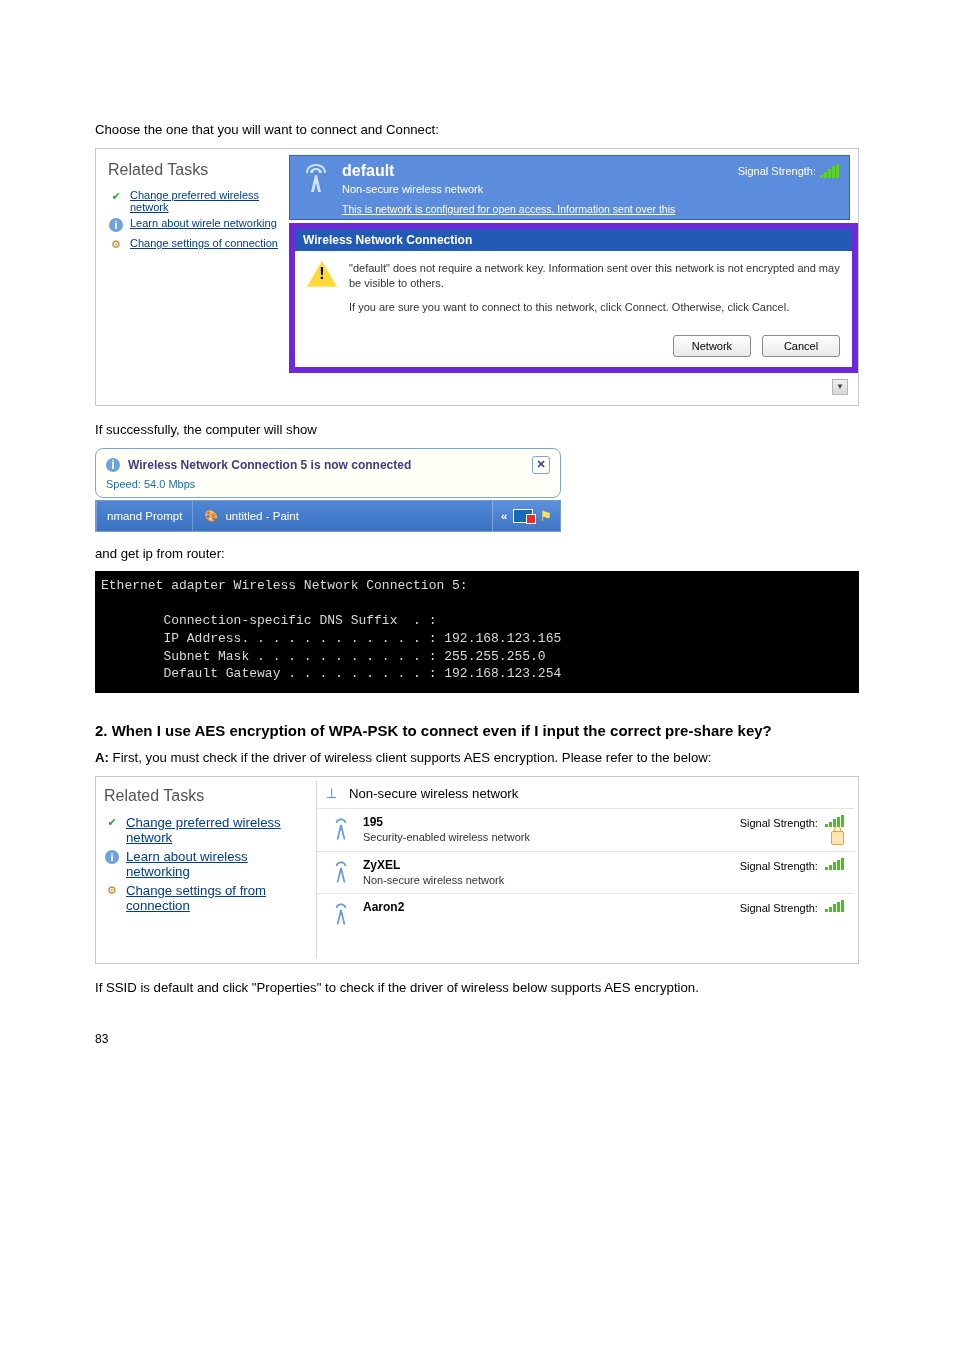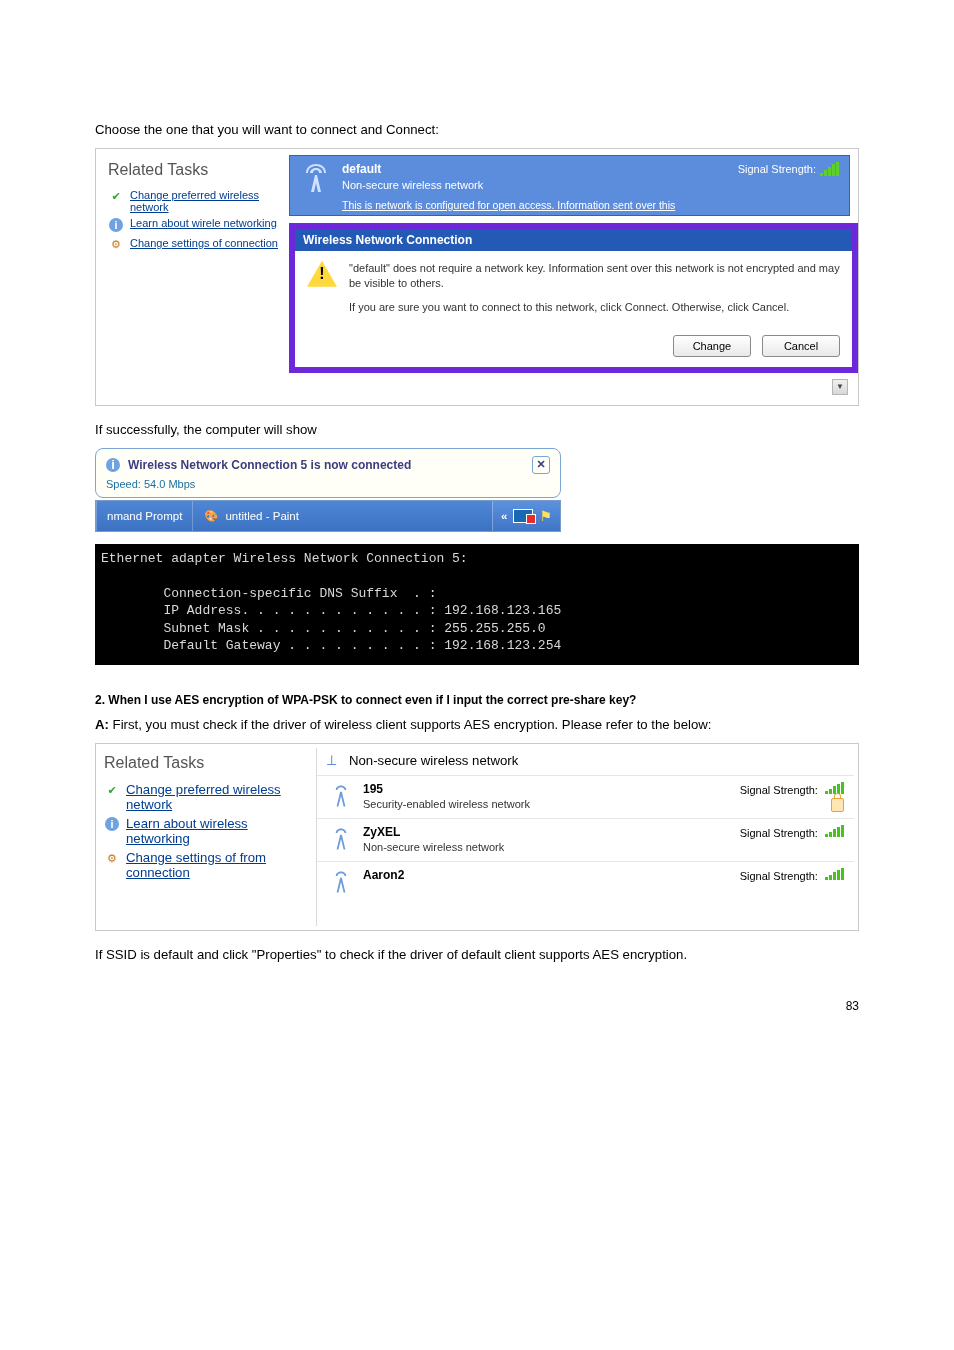--- a/index.html
+++ b/index.html
@@ -61,21 +61,21 @@
     display:flex;
     align-items:flex-start;
     box-sizing:border-box;
   }
   .net-card .ant {
     width: 32px; height: 32px; margin-right: 10px;
     position: relative;
   }
   .ant svg { width:100%; height:100%; }
   .net-card .net-body { flex:1; }
-  .net-ssid { font-weight: bold; font-size: 12px; }
+  .net-ssid { font-weight: bold; font-size: 16px; }
   .net-sub { font-size: 11px; margin-top:3px; }
   .sig-label { font-size:11px; margin-right:4px; }
   .sig-bars { display:inline-flex; align-items:flex-end; gap:1px; height:14px; }
   .sig-bars span { width:3px; background:#5ed02e; }
   .sig-bars span:nth-child(1){height:3px}
   .sig-bars span:nth-child(2){height:6px}
   .sig-bars span:nth-child(3){height:9px}
   .sig-bars span:nth-child(4){height:12px}
   .sig-bars span:nth-child(5){height:14px}
   .net-foot { margin-top:8px; font-size:10.5px; text-decoration:underline; }
@@ -160,21 +160,21 @@
     font-family: "Lucida Console","Courier New",monospace;
     font-size:13px; line-height:1.35;
     padding:6px 17px 10px 6px;
     white-space:pre;
     margin:6px 0 26px 0;
     overflow:hidden;
   }
 
   
   h3.sec2 {
-    font-size:12px;
+    font-size:15px;
     margin: 4px 0 6px 0;
     line-height:1.55;
   }
 
   
   .wzc4 { display:flex; margin:6px 0 14px 0; border:1px solid #c9c9c9; padding:4px 4px 4px 4px; height:178px; overflow:hidden;}
   .wzc4 .wzc-side { width:216px; flex:0 0 216px; }
   .net-list { flex:1; border-left:1px solid #d9d9d9; }
   .net-item { display:flex; padding:6px 10px; border-top:1px solid #e6e6e6; align-items:flex-start;}
   .net-item:first-child{border-top:none;}
@@ -189,21 +189,21 @@
   .green-bars span:nth-child(1){height:3px}
   .green-bars span:nth-child(2){height:5px}
   .green-bars span:nth-child(3){height:8px}
   .green-bars span:nth-child(4){height:10px}
   .green-bars span:nth-child(5){height:12px}
   .lock-ic { width:11px; height:12px; border:1.5px solid #e7a23a; border-radius:2px; position:relative; background:#ffe6b3;}
   .lock-ic::before{content:"";position:absolute;top:-6px;left:1.5px;width:5px;height:5px;border:1.5px solid #e7a23a;border-bottom:none;border-radius:5px 5px 0 0;}
   .top-nonsec { display:flex; align-items:center; padding:4px 10px 6px 10px; }
   .top-nonsec .tiny-ant { width:12px; margin-right:10px; color:#5c8ddc; font-size:14px; }
 
-  .pgnum { text-align:right; font-size:12px; margin-top:34px;}
+  .pgnum { text-align:left; font-size:12px; margin-top:34px;}
 </style>
 </head>
 <body>
 
 <div class="page">
 
   <p class="p">Choose the one that you will want to connect and Connect:</p>
 
   <div class="wzc-panel wzc1">
     <div class="wzc-row" style="height:100%;">
@@ -253,21 +253,21 @@
         <div class="dlg-overlay">
           <div class="dlg-title">Wireless Network Connection</div>
           <div class="dlg-body">
             <div class="warn-ic">!</div>
             <div class="dlg-text">
               <p>"default" does not require a network key. Information sent over this network is not encrypted and may be visible to others.</p>
               <p>If you are sure you want to connect to this network, click Connect. Otherwise, click Cancel.</p>
             </div>
           </div>
           <div class="dlg-btns">
-            <span class="win-btn">Change</span>
+            <span class="win-btn">Network</span>
             <span class="win-btn">Cancel</span>
           </div>
         </div>
 
         <div class="scroll-ar">▼</div>
       </div>
     </div>
   </div>
 
   <p class="p">If successfully, the computer will show</p>
@@ -290,20 +290,21 @@
         <span>untitled - Paint</span>
       </div>
       <div class="tray">
         <span class="chev">«</span>
         <span class="pcico"></span>
         <span class="avico">⚑</span>
       </div>
     </div>
   </div>
 
+  <p class="p">and get ip from router:</p>
 
   <div class="cmd">Ethernet adapter Wireless Network Connection 5:
 
         Connection-specific DNS Suffix  . :
         IP Address. . . . . . . . . . . . : 192.168.123.165
         Subnet Mask . . . . . . . . . . . : 255.255.255.0
         Default Gateway . . . . . . . . . : 192.168.123.254</div>
 
   <h3 class="sec2 p-just">2. When I use AES encryption of WPA-PSK to connect even if I input the correct pre-share key?</h3>
 
@@ -400,16 +401,16 @@
                 <span></span>
                 <span></span>
               </span>
           </div>
         </div>
       </div>
 
     </div>
   </div>
 
-  <p class="p">If SSID is default and click "Properties" to check if the driver of default client supports AES encryption.</p>
+  <p class="p">If SSID is default and click "Properties" to check if the driver of wireless below supports AES encryption.</p>
 
   <div class="pgnum">83</div>
 </div>
 
 </body></html>

